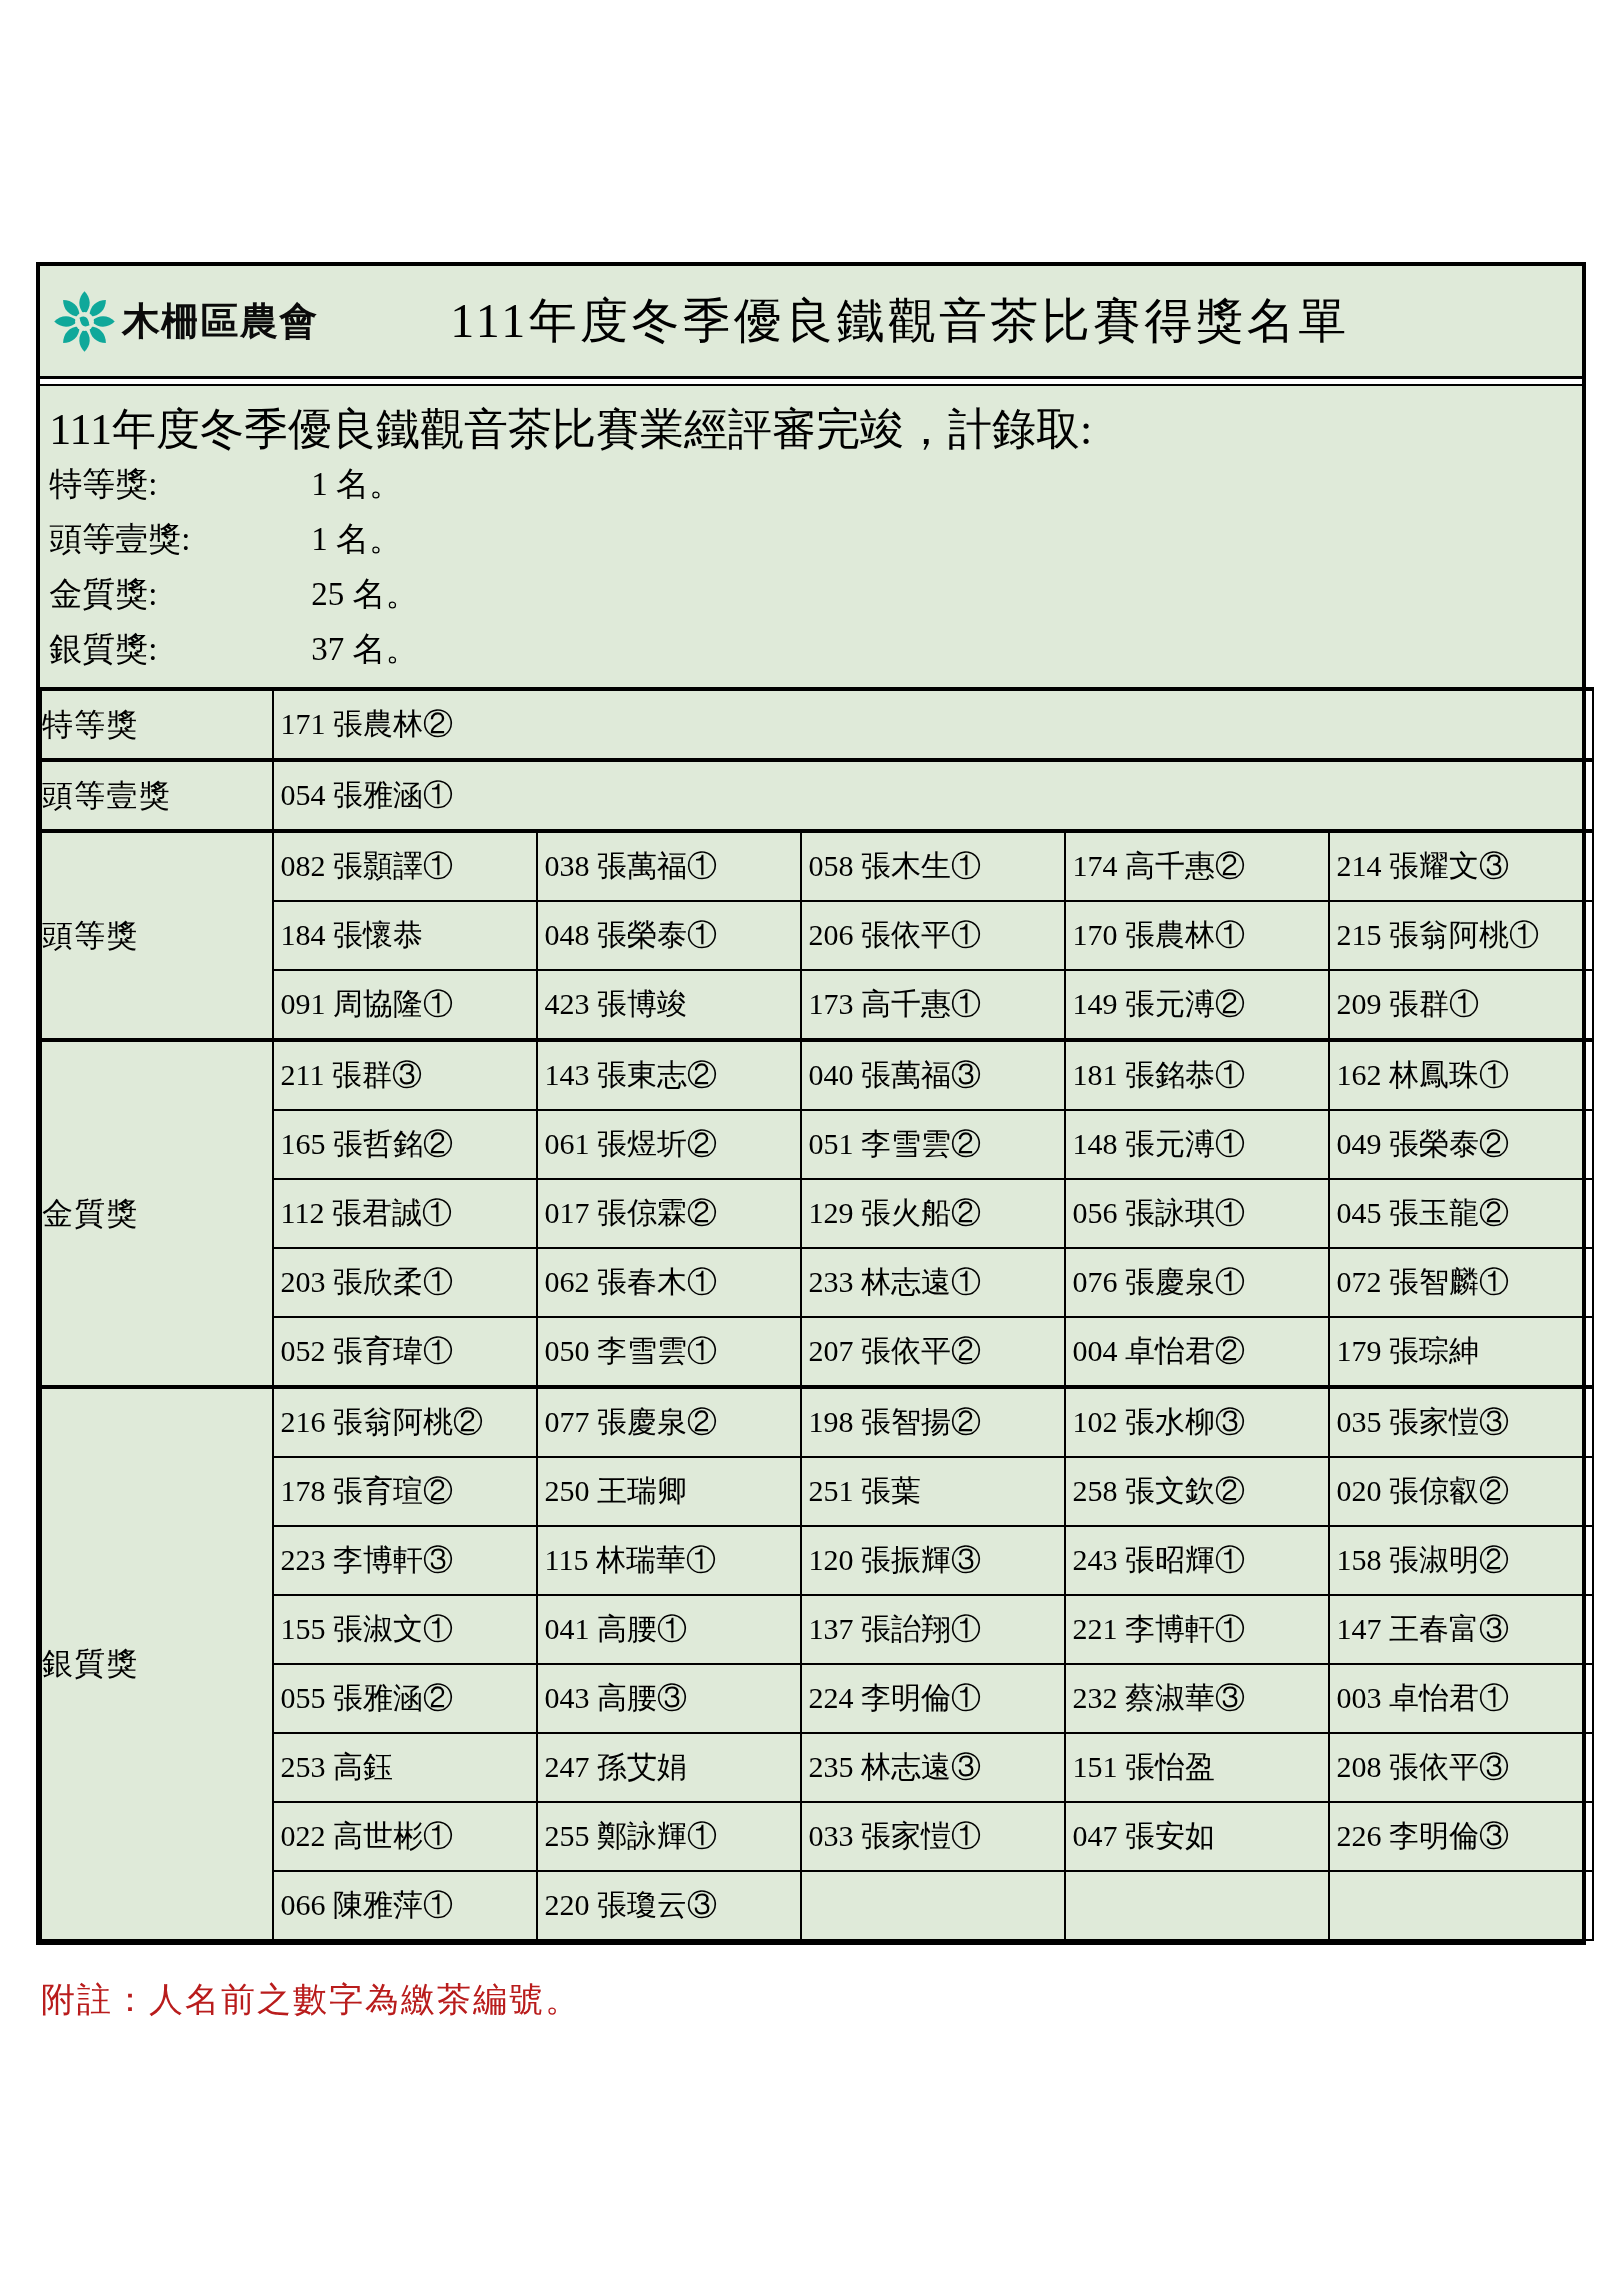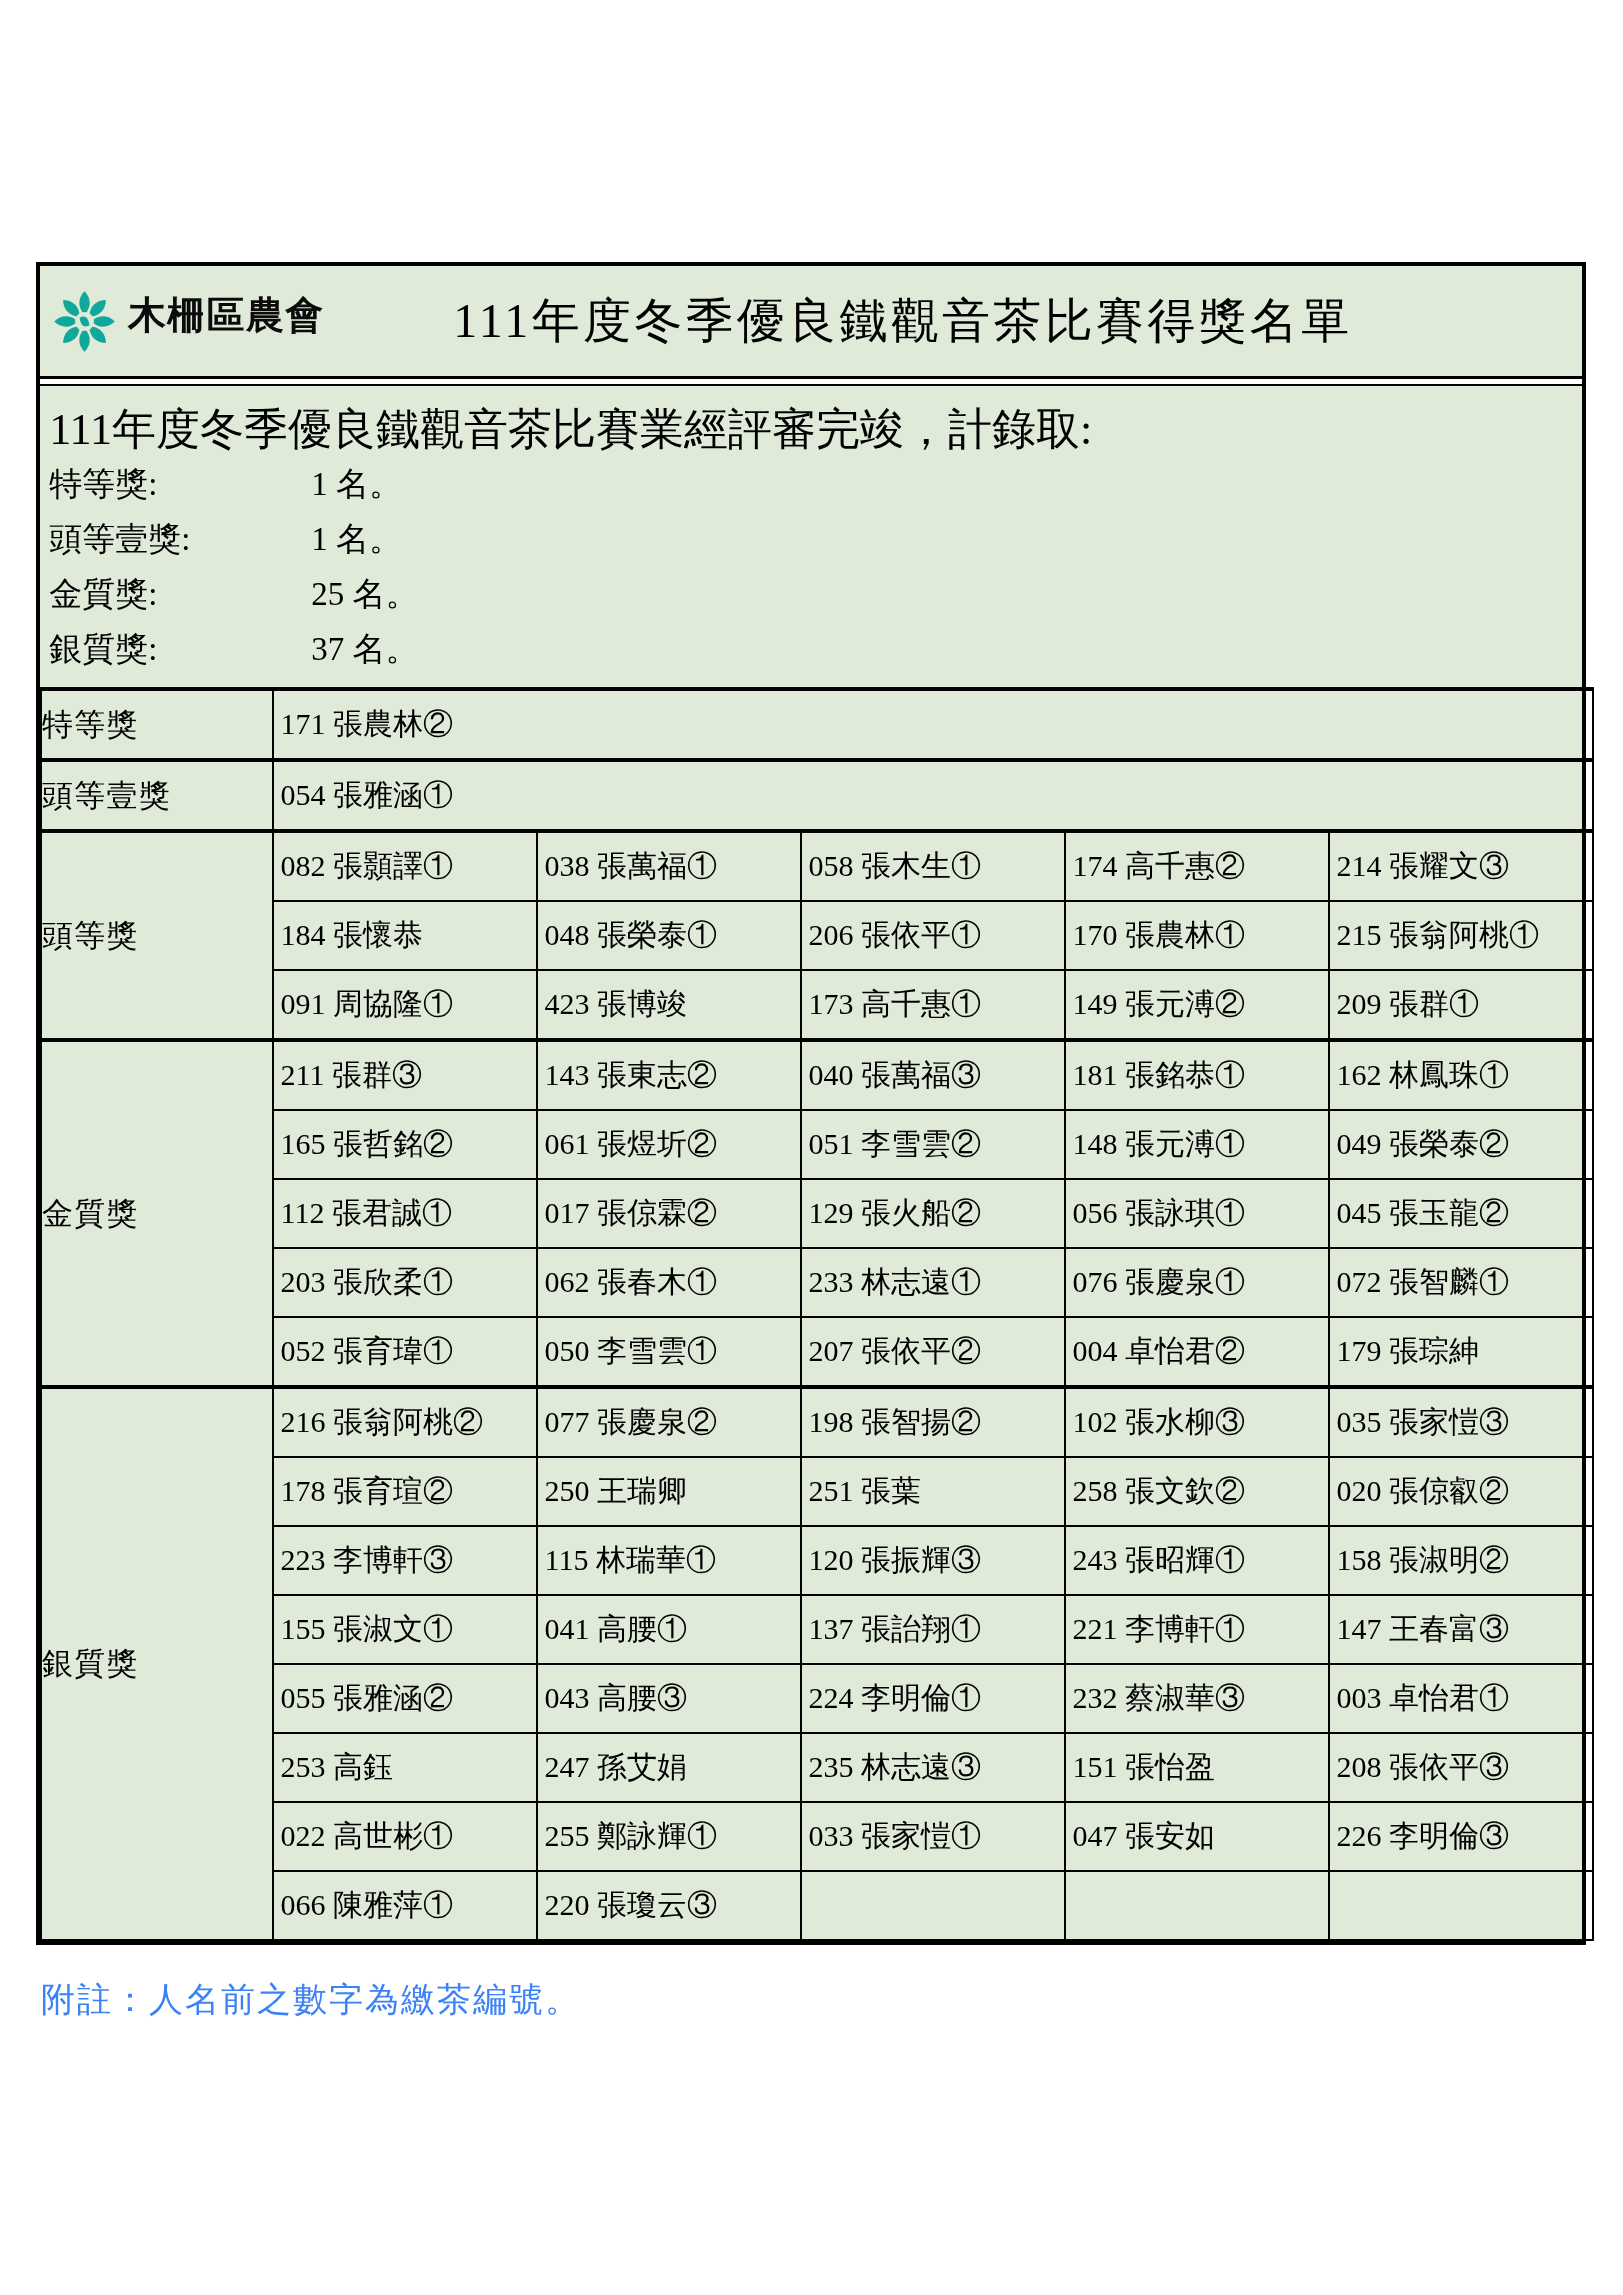--- a/index.html
+++ b/index.html
@@ -6,21 +6,21 @@
   body{background:#ffffff;font-family:"Liberation Serif","DejaVu Serif",serif;}
   .page{position:relative;width:1623px;height:2295px;background:#ffffff;overflow:hidden;}
 
   
   .doc{position:absolute;left:36px;top:262px;width:1550px;box-sizing:border-box;
        border:4.6px solid #000;background:#dfead9;}
 
   
   .hdr{display:flex;align-items:center;height:110px;padding:0 15.7px 0 13px;
        border-bottom:3.9px solid #000;}
-  .logo-wrap{display:flex;align-items:flex-start;gap:12px;}
+  .logo-wrap{display:flex;align-items:center;gap:6px;}
   .org-name{font-family:"Liberation Sans","DejaVu Sans",sans-serif;font-weight:bold;
             font-size:38px;letter-spacing:1.3px;color:#0b0b0b;}
   .title-wrap{flex:1;text-align:center;padding-right:85px;}
   .doc-title{font-size:48px;letter-spacing:3.3px;color:#000;}
 
   
   .dbl-gap{height:4.6px;background:#ffffff;border-bottom:2.6px solid #000;}
 
   
   .intro{padding:17px 6.5px 10.5px 9.2px;}
@@ -30,21 +30,21 @@
   .intro-count{flex:1;}
 
   
   table.awards{width:100%;border-collapse:collapse;table-layout:fixed;}
   table.awards td{border:2.6px solid #000;height:67px;font-size:30px;
        padding:0 2.6px 0 6.5px;vertical-align:middle;white-space:nowrap;overflow:hidden;
        color:#000;}
   table.awards td.label{ padding:0;font-size:31px;letter-spacing:1.3px;}
   table.awards tr.sec td{border-top:4.6px solid #000;}
 
-  .footnote{position:absolute;left:41px;top:1977px;font-size:34px;letter-spacing:2px;color:#3b82f6;}
+  .footnote{position:absolute;left:41px;top:1977px;font-size:34px;letter-spacing:2px;color:#b91c1c;}
 </style>
 </head>
 <body>
 
 <div class="page">
   <div class="doc">
 
     <div class="hdr">
       <div class="logo-wrap">
         <svg width="63" height="63" viewBox="0 0 100 100">

